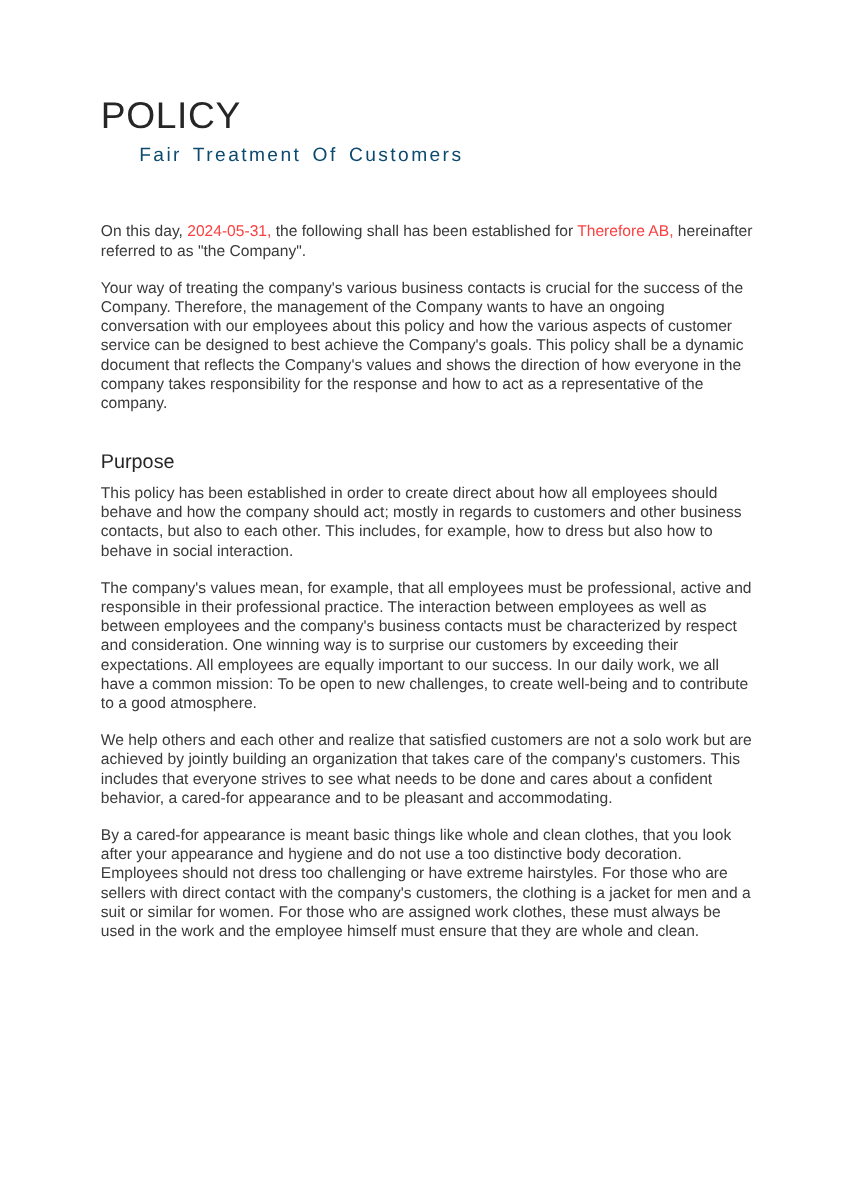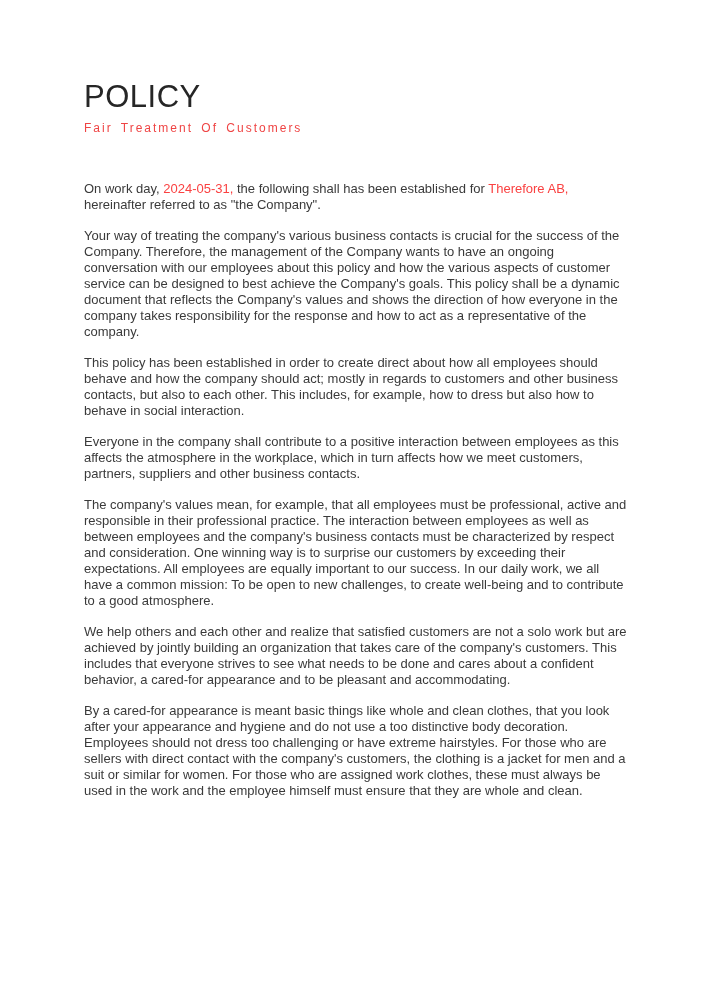--- a/index.html
+++ b/index.html
@@ -24,24 +24,25 @@
   }
   .doc-title{
     font-size:31px;
     font-weight:400;
     letter-spacing:0.5px;
     color:var(--heading-text);
     line-height:1.1;
   }
   .doc-subtitle{
     margin-top:7px;
-    font-size:12px;
+    font-size:16px;
     letter-spacing:2px;
     word-spacing:3px;
-    color:#ef4444;
+    color:#0c4a6e;
+    margin-left:32px;
   }
   .intro{
     margin-top:46px;
   }
   p{
     font-size:13px;
     line-height:16px;
     color:var(--body-text);
     margin:0 0 15px 0;
   }
@@ -75,32 +76,32 @@
   }
 </style>
 </head>
 <body>
 
 <div class="page">
 
   <h1 class="doc-title">POLICY</h1>
   <div class="doc-subtitle">Fair Treatment Of Customers</div>
 
-  <p class="intro"><span>On work day, </span><span class="red">2024-05-31,</span><span> the following shall has been established for </span><span class="red">Therefore AB,</span><span> hereinafter referred to as "the Company".</span></p>
+  <p class="intro"><span>On this day, </span><span class="red">2024-05-31,</span><span> the following shall has been established for </span><span class="red">Therefore AB,</span><span> hereinafter referred to as "the Company".</span></p>
 
   <section>
     <p>Your way of treating the company's various business contacts is crucial for the success of the Company. Therefore, the management of the Company wants to have an ongoing conversation with our employees about this policy and how the various aspects of customer service can be designed to best achieve the Company's goals. This policy shall be a dynamic document that reflects the Company's values and shows the direction of how everyone in the company takes responsibility for the response and how to act as a representative of the company.</p>
   </section>
 
   <section>
+    <h2>Purpose</h2>
     <p>This policy has been established in order to create direct about how all employees should behave and how the company should act; mostly in regards to customers and other business contacts, but also to each other. This includes, for example, how to dress but also how to behave in social interaction.</p>
   </section>
 
   <section>
-    <p>Everyone in the company shall contribute to a positive interaction between employees as this affects the atmosphere in the workplace, which in turn affects how we meet customers, partners, suppliers and other business contacts.</p>
     <p>The company's values mean, for example, that all employees must be professional, active and responsible in their professional practice. The interaction between employees as well as between employees and the company's business contacts must be characterized by respect and consideration. One winning way is to surprise our customers by exceeding their expectations. All employees are equally important to our success. In our daily work, we all have a common mission: To be open to new challenges, to create well-being and to contribute to a good atmosphere.</p>
     <p>We help others and each other and realize that satisfied customers are not a solo work but are achieved by jointly building an organization that takes care of the company's customers. This includes that everyone strives to see what needs to be done and cares about a confident behavior, a cared-for appearance and to be pleasant and accommodating.</p>
     <p>By a cared-for appearance is meant basic things like whole and clean clothes, that you look after your appearance and hygiene and do not use a too distinctive body decoration. Employees should not dress too challenging or have extreme hairstyles. For those who are sellers with direct contact with the company's customers, the clothing is a jacket for men and a suit or similar for women. For those who are assigned work clothes, these must always be used in the work and the employee himself must ensure that they are whole and clean.</p>
   </section>
 
   <div class="page-number">1(2)</div>
 
   <div class="footer-block">
     <div>Copyright DokuMera</div>
     <div>DM 3037 V 1.15</div>

